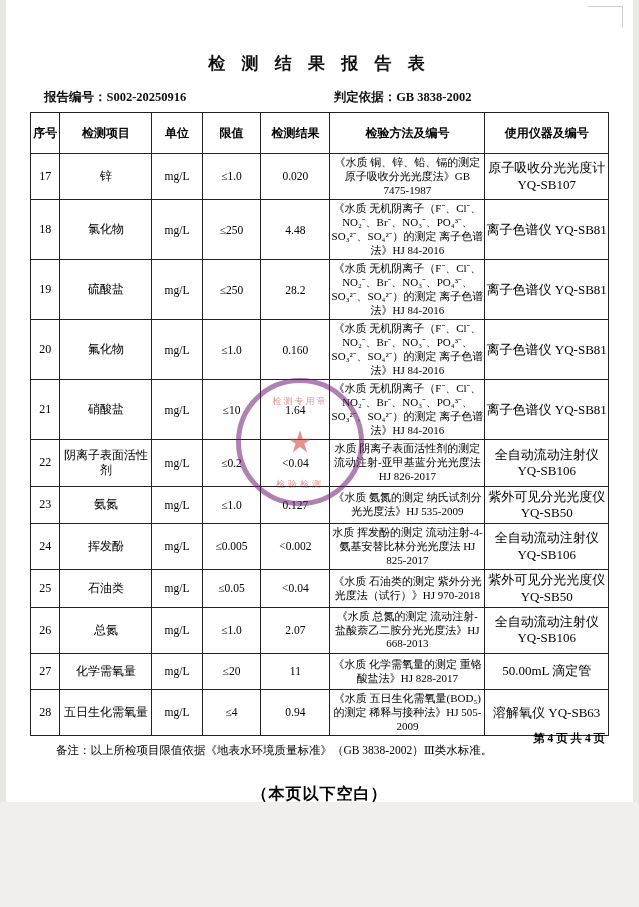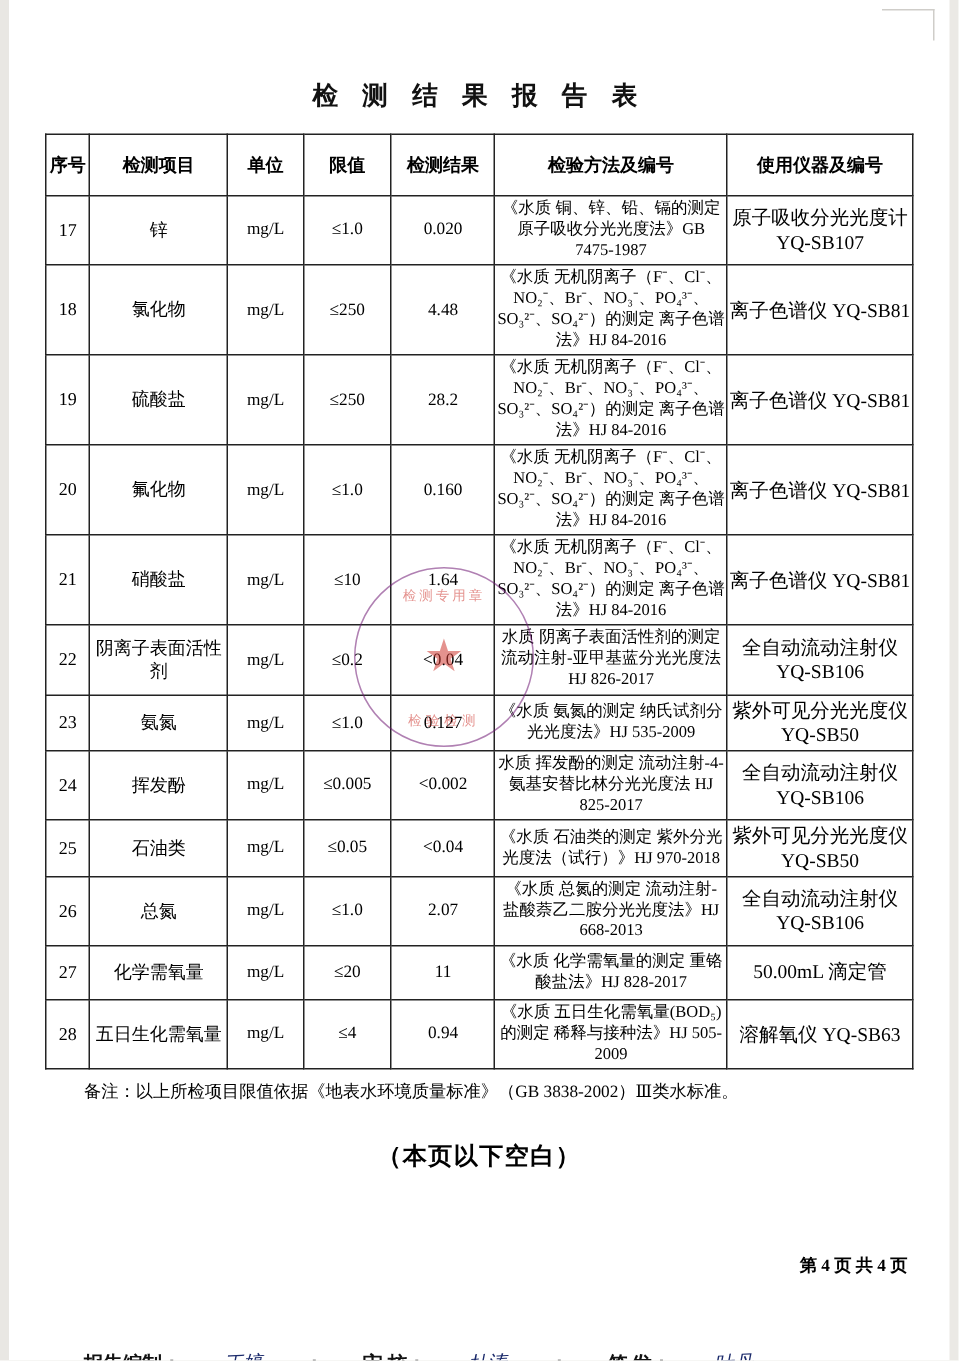--- a/index.html
+++ b/index.html
@@ -6,21 +6,21 @@
     margin: 0;
     padding: 0;
     background: #f0efec;
   }
   body {
     font-family: "Liberation Serif", "DejaVu Serif", serif;
   }
   .page {
     position: relative;
     width: 639px;
-    height: 907px;
+    height: 802px;
     margin: 0 auto;
     background: #ffffff;
     overflow: hidden;
     box-sizing: border-box;
   }
   
   .page::before {
     content: "";
     position: absolute;
     left: 0; top: 0; right: 0; bottom: 0;
@@ -165,21 +165,21 @@
     z-index: 3;
   }
 
   
   .seal {
     position: absolute;
     left: 236px;
     top: 378px;
     width: 118px;
     height: 118px;
-    border: 1px solid #701a75;
+    border: 5px solid #701a75;
     border-radius: 50%;
     opacity: 0.55;
     z-index: 5;
     pointer-events: none;
   }
   .seal .star {
     position: absolute;
     left: 50%;
     top: 50%;
     transform: translate(-50%, -50%);
@@ -211,20 +211,28 @@
 </head>
 <body>
 
 <div class="page">
   <div class="corner-mark"></div>
 
   <div class="content">
 
     <div class="doc-title">检 测 结 果 报 告 表</div>
 
+    <div class="meta-row">
+      <div class="meta-left">
+        <span>报告编号：</span><span>S002-20250916</span>
+      </div>
+      <div class="meta-right">
+        <span>判定依据：</span><span>GB 3838-2002</span>
+      </div>
+    </div>
 
     <table class="report">
       <colgroup>
         <col class="col-no">
         <col class="col-item">
         <col class="col-unit">
         <col class="col-limit">
         <col class="col-result">
         <col class="col-method">
         <col class="col-instr">

